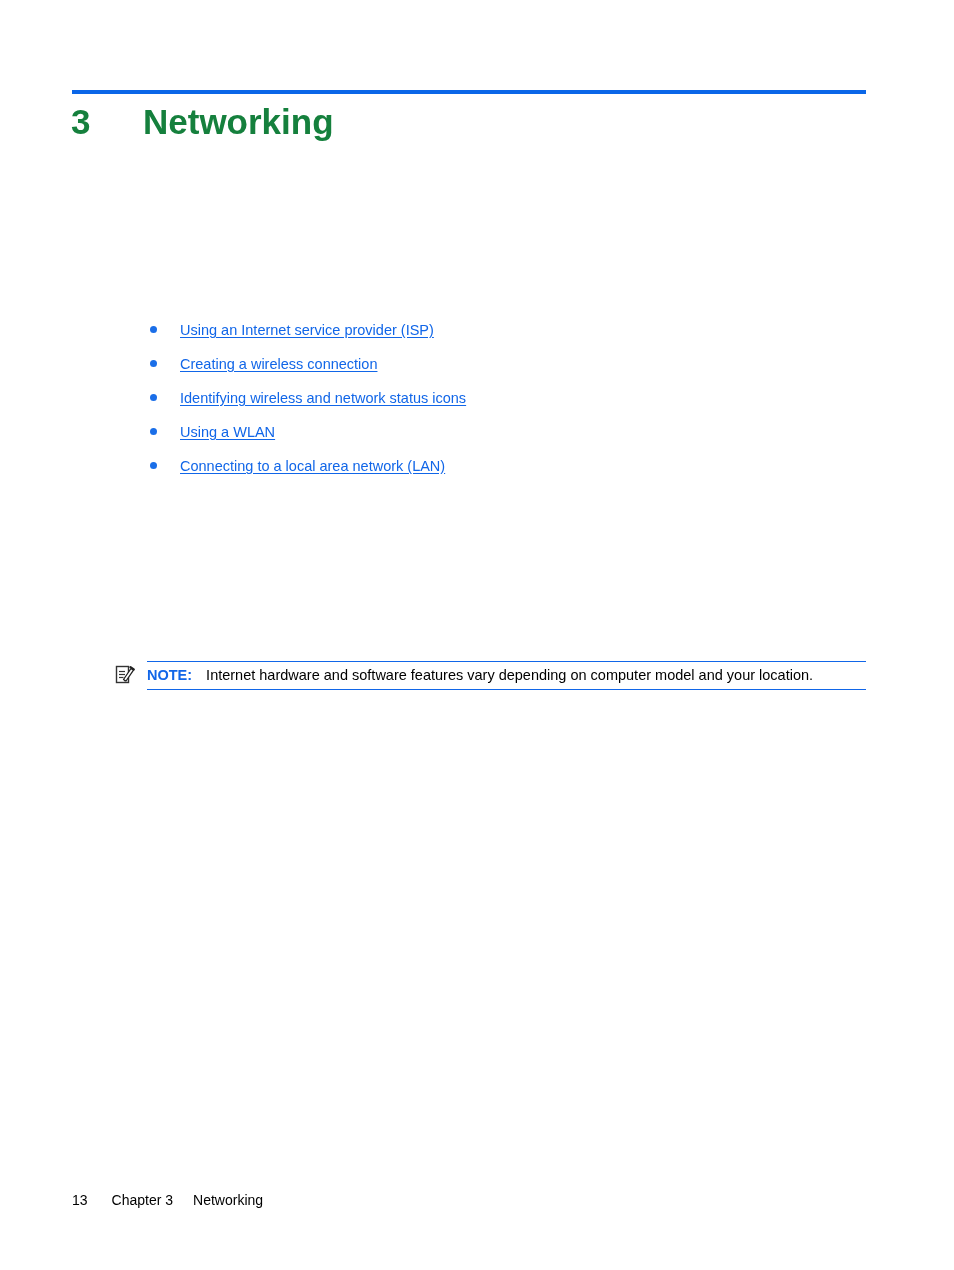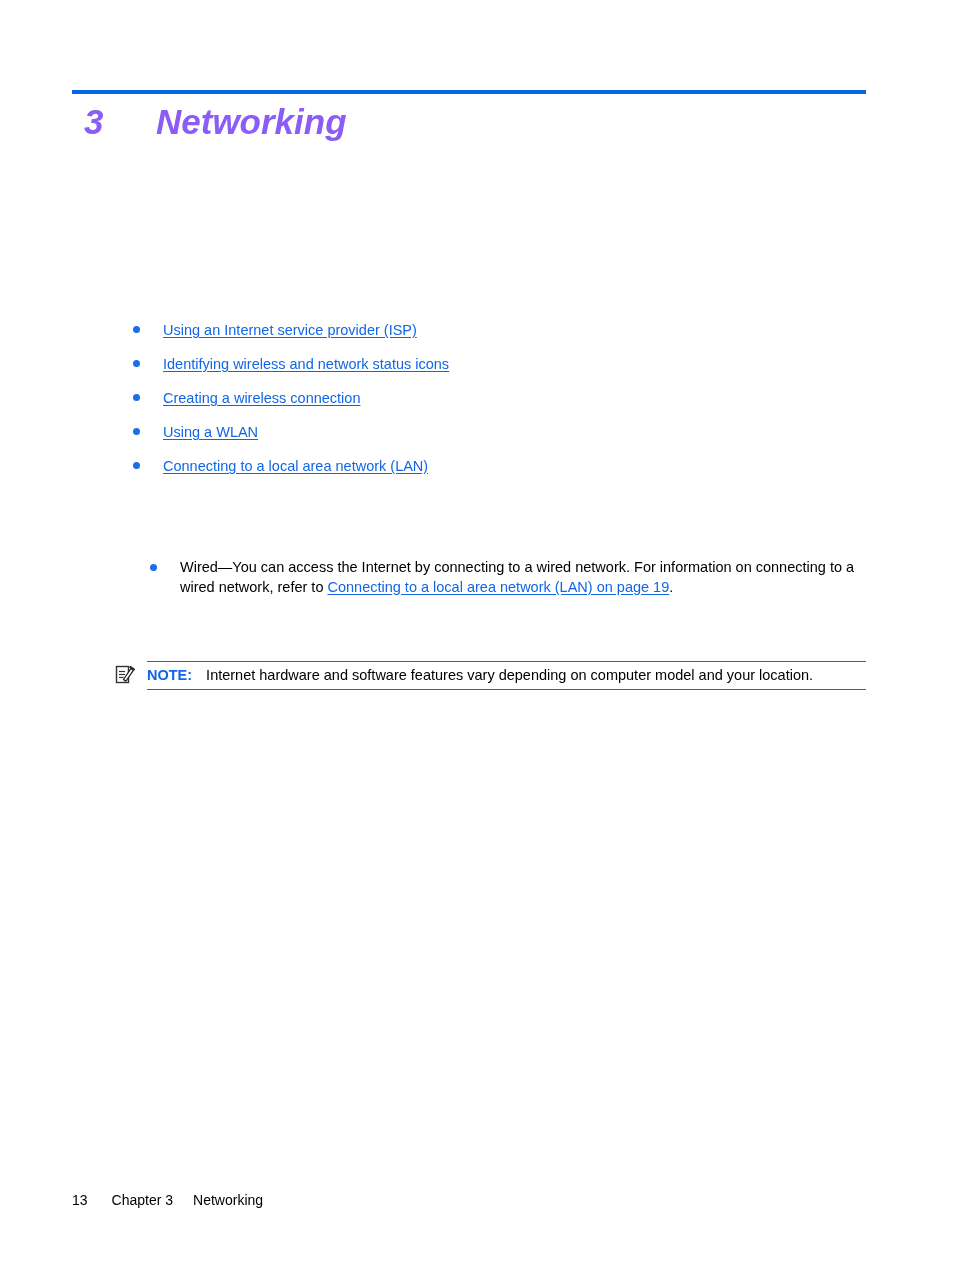--- a/index.html
+++ b/index.html
@@ -27,43 +27,42 @@
   .chapter-rule {
     position: absolute;
     left: 72px;
     top: 90px;
     width: 794px;
     height: 4px;
     background: #0a66e8;
   }
   .chapter-title {
     position: absolute;
-    left: 84px;
+    left: 71px;
     top: 102px;
     width: 800px;
     height: 54px;
-    color: #8b5cf6;
+    color: #15803d;
     font-size: 35px;
     font-weight: bold;
     letter-spacing: 0px;
     white-space: nowrap;
-    font-style: italic;
   }
   .chapter-num {
     display: inline-block;
     width: 72px;
   }
   .chapter-name {
     display: inline-block;
   }
 
   
   .toc-list {
     position: absolute;
-    left: 130px;
+    left: 147px;
     top: 320px;
     width: 720px;
   }
   .toc-item {
     position: relative;
     height: 34px;
     padding-left: 33px;
     font-size: 14.5px;
     line-height: 20px;
   }
@@ -180,41 +179,38 @@
     <span class="chapter-num">3</span><span class="chapter-name">Networking</span>
   </div>
 
   <div class="toc-list">
     <div class="toc-item">
       <span class="bullet"></span>
       <a class="toc-link" href="#">Using an Internet service provider (ISP)</a>
     </div>
     <div class="toc-item">
       <span class="bullet"></span>
+      <a class="toc-link" href="#">Creating a wireless connection</a>
+    </div>
+    <div class="toc-item">
+      <span class="bullet"></span>
       <a class="toc-link" href="#">Identifying wireless and network status icons</a>
     </div>
     <div class="toc-item">
       <span class="bullet"></span>
-      <a class="toc-link" href="#">Creating a wireless connection</a>
-    </div>
-    <div class="toc-item">
-      <span class="bullet"></span>
       <a class="toc-link" href="#">Using a WLAN</a>
     </div>
     <div class="toc-item">
       <span class="bullet"></span>
       <a class="toc-link" href="#">Connecting to a local area network (LAN)</a>
     </div>
   </div>
 
 
   <div class="body-list">
-    <div class="body-item">
-      <span class="bullet"></span><span>Wired—You can access the Internet by connecting to a wired network. For information on connecting to a wired network, refer to </span><a class="inline-link" href="#">Connecting to a local area network (LAN) on page 19</a><span>.</span>
-    </div>
   </div>
 
   <div class="note-box">
     <div class="note-inner">
       <span class="note-icon">
         <svg width="20" height="21" viewBox="0 0 20 21" xmlns="http://www.w3.org/2000/svg">
           <rect x="1.5" y="2.5" width="12" height="16" fill="#ffffff" stroke="#333333" stroke-width="1.4"></rect>
           <line x1="4" y1="7.5" x2="10" y2="7.5" stroke="#333333" stroke-width="1.2"></line>
           <line x1="4" y1="10.5" x2="10" y2="10.5" stroke="#333333" stroke-width="1.2"></line>
           <line x1="4" y1="13.5" x2="8.5" y2="13.5" stroke="#333333" stroke-width="1.2"></line>

